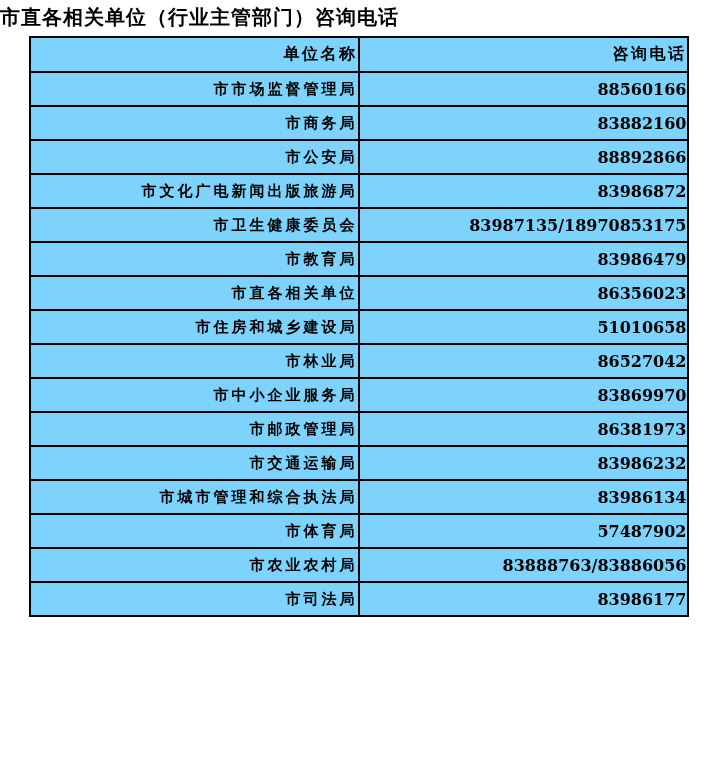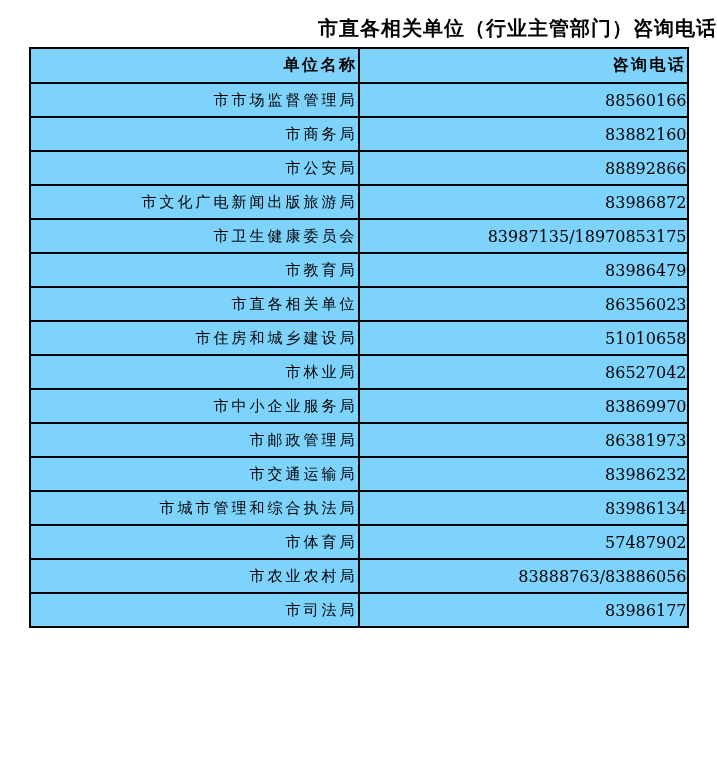--- a/index.html
+++ b/index.html
@@ -9,23 +9,23 @@
   }
   body {
     width: 717px;
     height: 770px;
     overflow: hidden;
     font-family: "DejaVu Serif", "Liberation Serif", serif;
     color: #000000;
   }
   .doc-title {
     margin: 0;
-    padding-top: 16px;
+    padding-top: 5px;
     height: 29px;
-    text-align: right;
+    text-align: left;
     font-family: "DejaVu Sans", "Liberation Sans", sans-serif;
     font-weight: 900;
     font-size: 20px;
     line-height: 24px;
     letter-spacing: 1px;
     color: #000000;
   }
   table.phone-table {
     width: 660px;
     margin: 2px auto 0 auto;
@@ -43,20 +43,21 @@
   }
   table.phone-table th {
     height: 33px;
     font-family: "DejaVu Sans", "Liberation Sans", sans-serif;
     font-weight: bold;
     font-size: 16px;
     letter-spacing: 2.5px;
   }
   table.phone-table td {
     height: 32px;
+    font-weight: bold;
   }
   td.unit-cell {
     font-size: 15px;
     letter-spacing: 3px;
   }
   td.phone-cell {
     font-size: 16px;
     letter-spacing: 0;
     font-family: "DejaVu Serif", "Liberation Serif", serif;
   }

